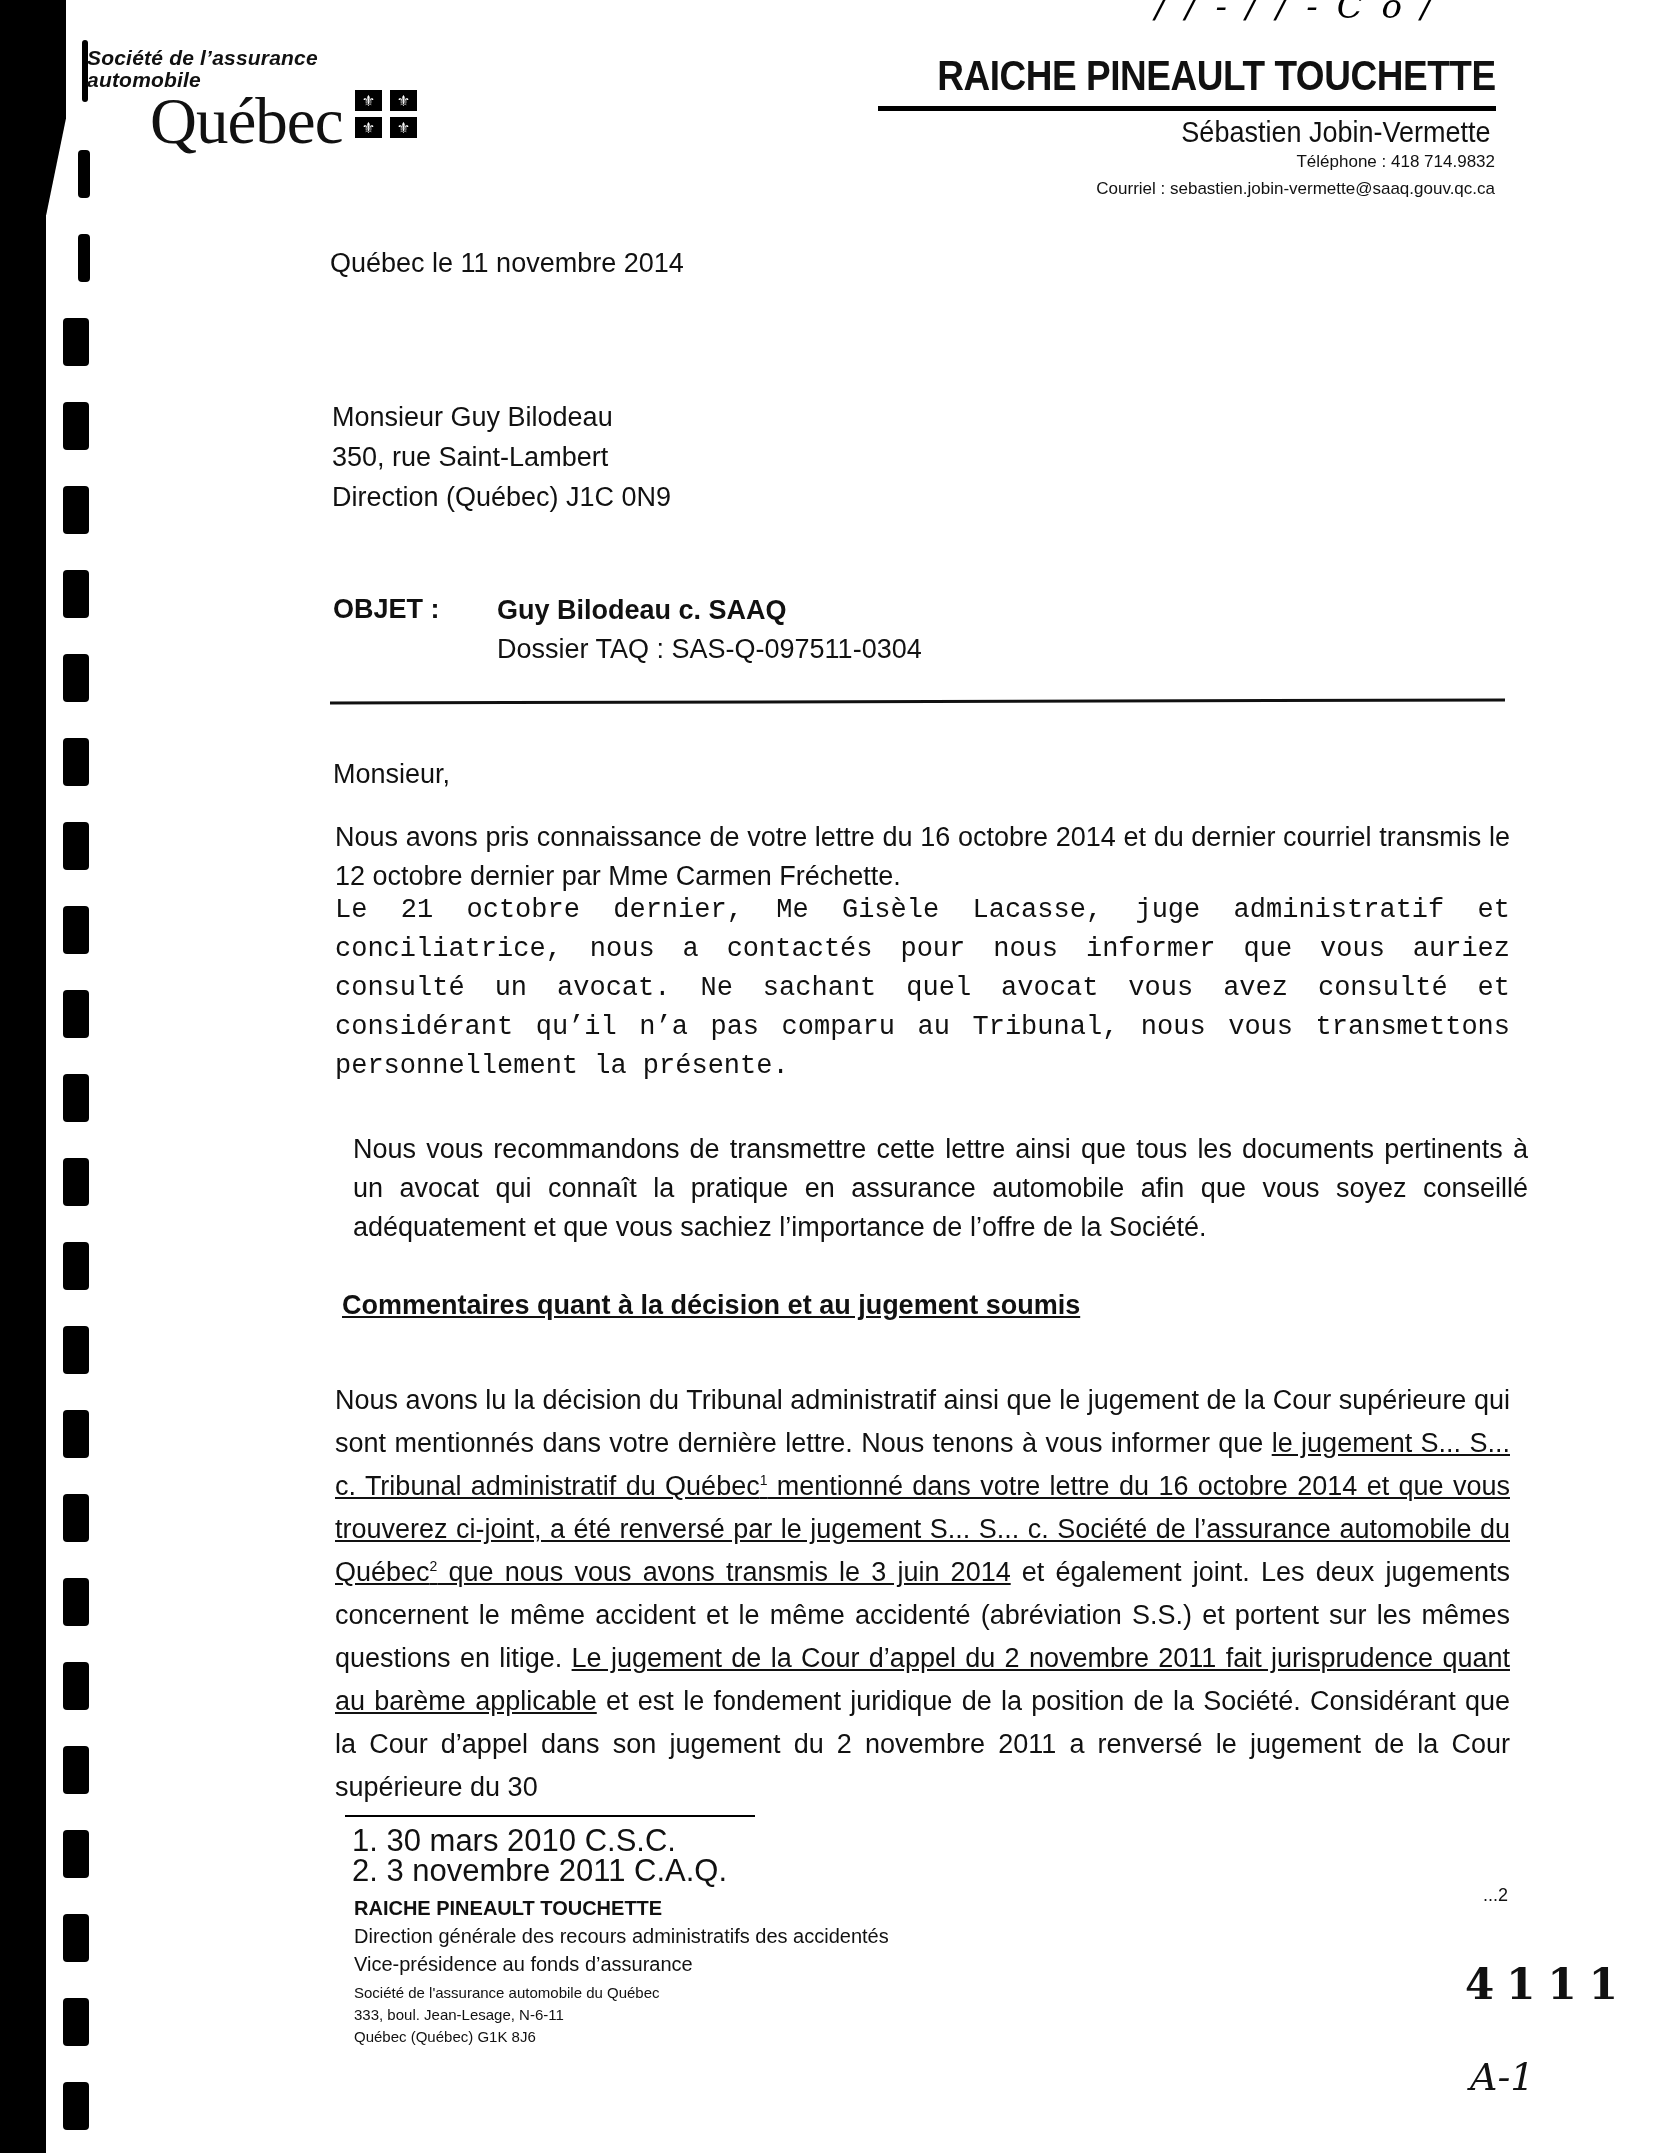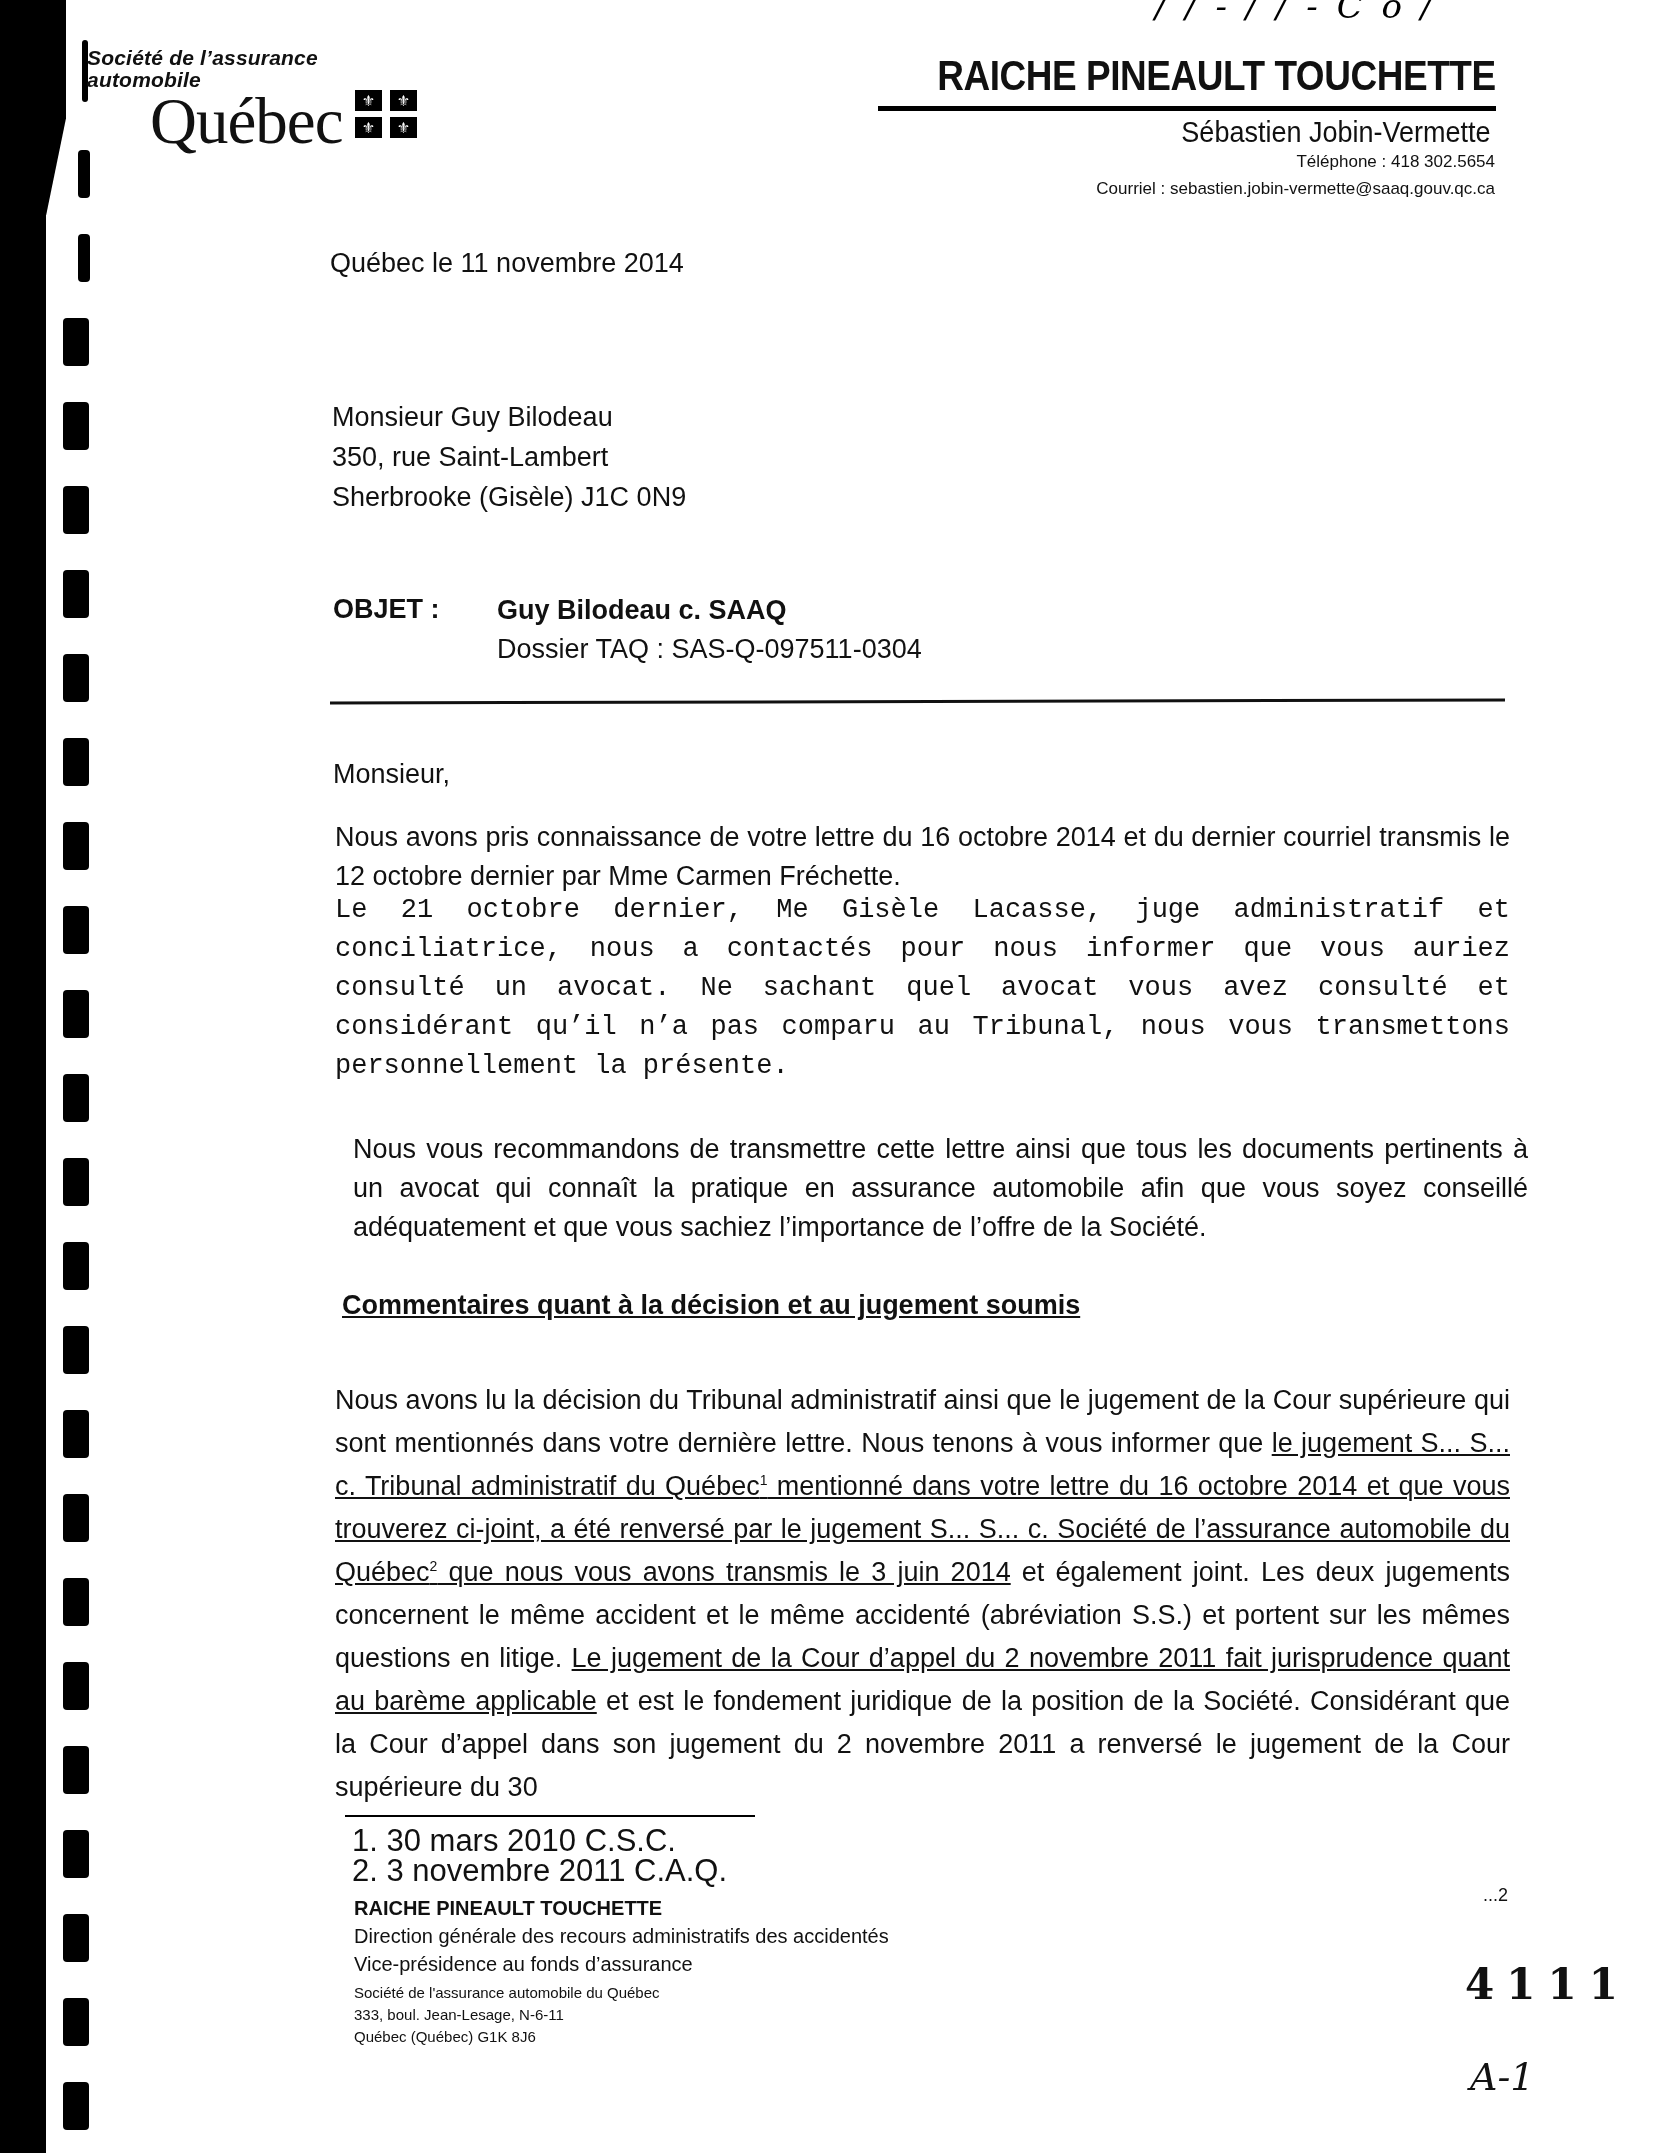--- a/index.html
+++ b/index.html
@@ -98,28 +98,28 @@
   <div class="flag">⚜</div>
   <div class="flag">⚜</div>
   <div class="flag">⚜</div>
   <div class="flag">⚜</div>
 </div>
 
 <div class="abs handwriting">/ / - / / - C o /</div>
 <div class="abs rpt-title">RAICHE PINEAULT TOUCHETTE</div>
 <div class="abs rpt-rule"></div>
 <div class="abs signer">Sébastien Jobin-Vermette</div>
-<div class="abs tel">Téléphone : 418 302.5654</div>
+<div class="abs tel">Téléphone : 418 714.9832</div>
 <div class="abs mail">Courriel : sebastien.jobin-vermette@saaq.gouv.qc.ca</div>
 
 <div class="abs txt date">Québec le 11 novembre 2014</div>
 <div class="abs txt addr">
   <div>Monsieur Guy Bilodeau</div>
   <div>350, rue Saint-Lambert</div>
-  <div>Sherbrooke (Gisèle)  J1C 0N9</div>
+  <div>Direction (Québec)  J1C 0N9</div>
 </div>
 
 <div class="abs objet-label">OBJET :</div>
 <div class="abs txt objet-block">
   <div class="objet-title">Guy Bilodeau c. SAAQ</div>
   <div>Dossier TAQ : SAS-Q-097511-0304</div>
 </div>
 <div class="abs sep"></div>
 
 <div class="abs txt salut">Monsieur,</div>

